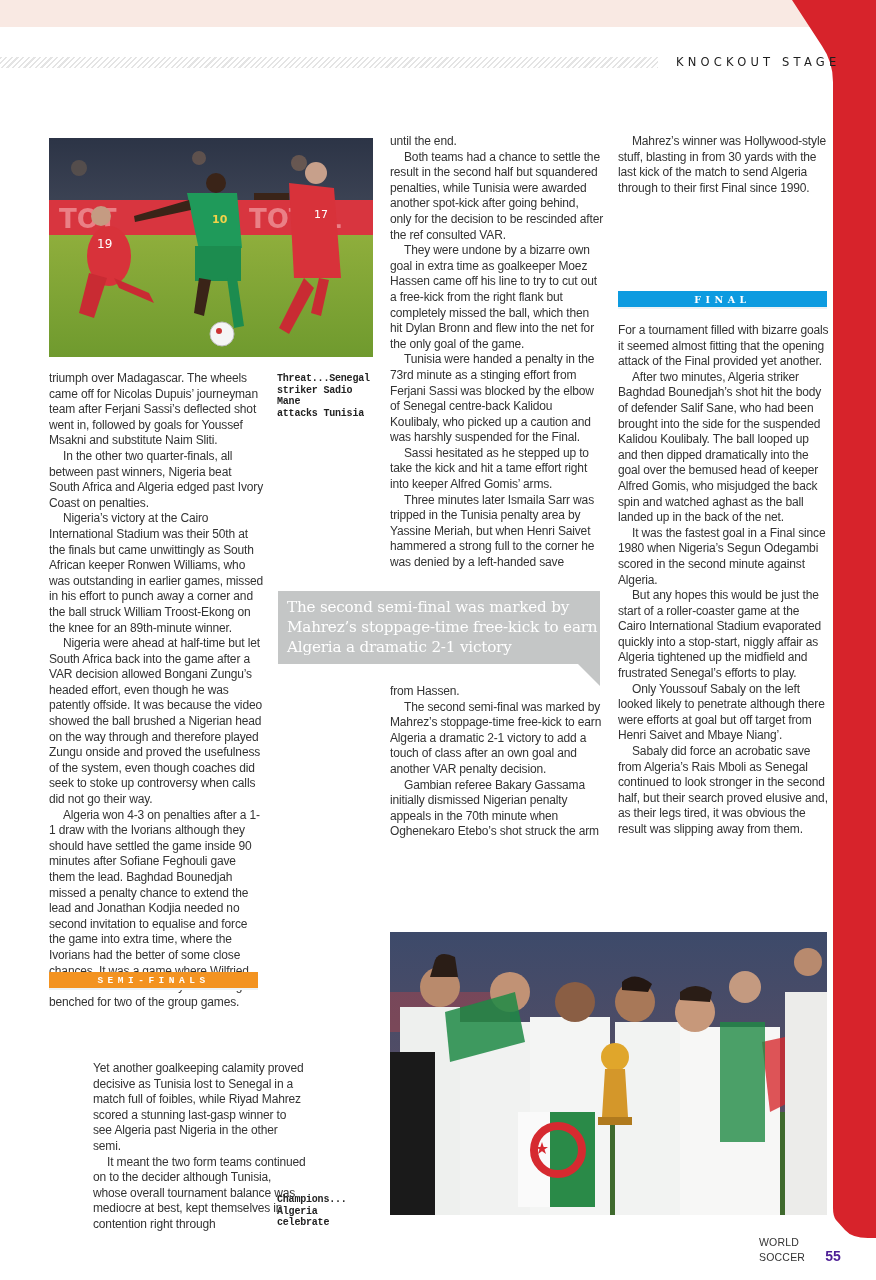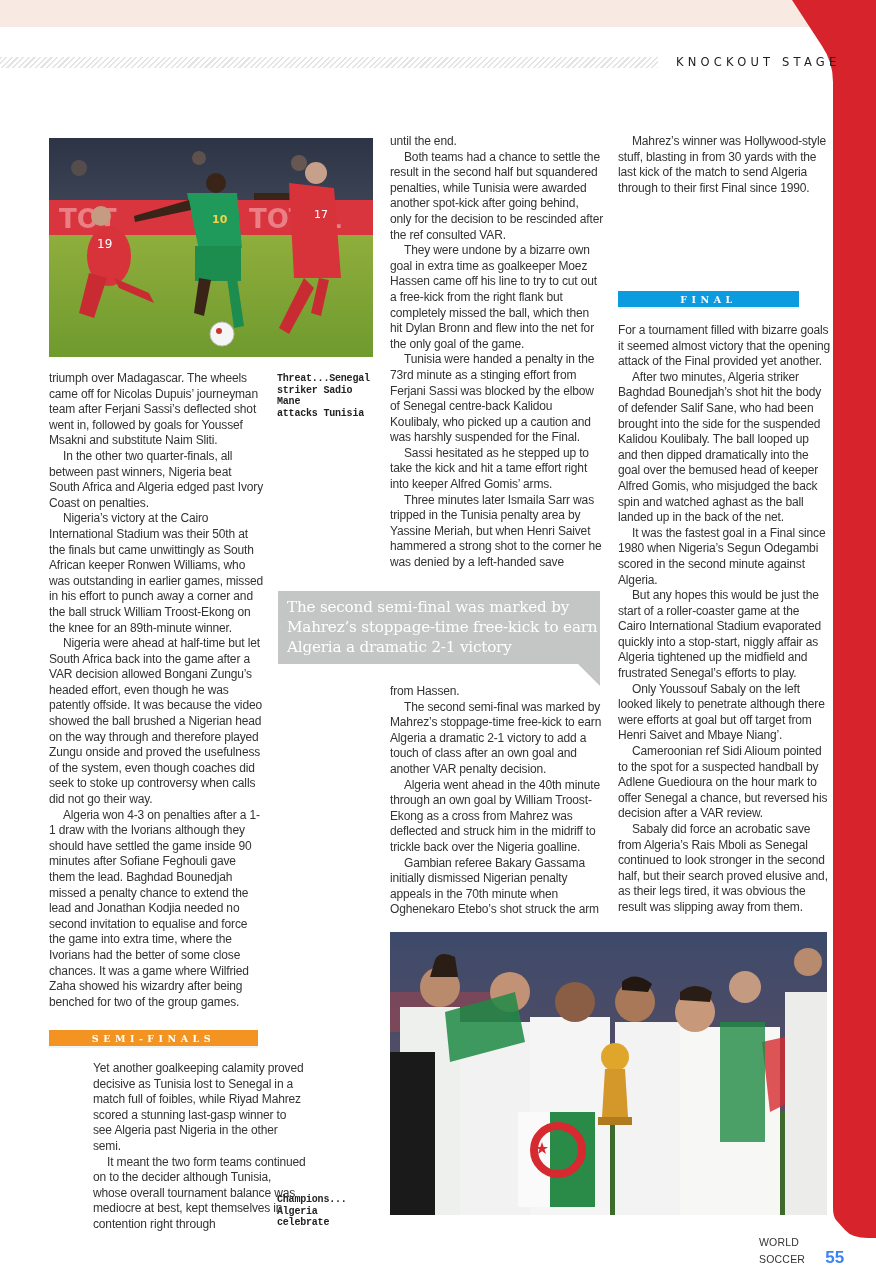--- a/index.html
+++ b/index.html
@@ -31,21 +31,21 @@
     box-shadow:0 2px 0 #eef3f6; }
 
   .pull-quote { position:absolute; left:278px; top:591px; width:322px; height:73px; background:#c4c6c6;
     padding:6px 0 0 9px; box-sizing:border-box; font-family:"DejaVu Serif", serif; font-size:15.2px;
     line-height:20px; color:#ffffff; letter-spacing:-0.2px; }
   .pull-quote .tail { position:absolute; right:0; bottom:-22px; width:0; height:0;
     border-left:22px solid transparent; border-top:22px solid #c4c6c6; }
 
   .folio { position:absolute; left:759px; top:1236px; font-family:"Liberation Sans", sans-serif; font-size:10.5px;
     color:#333; letter-spacing:0.2px; }
-  .folio b { font-size:17px; color:#3b82f6; margin-left:20px; }
+  .folio b { font-size:14px; color:#4c1d95; margin-left:20px; }
 </style>
 </head>
 <body>
 
 <div class="top-band"></div>
 <svg class="red-bar" viewBox="0 0 876 1240" width="876" height="1240">
   <path d="M792 0 L876 0 L876 1238 L868 1238 Q852 1238 845 1230 L836 1220 Q833 1216 833 1208 L833 82 Q833 62 822 46 Z" fill="#d7232b"></path>
 </svg>
 
 <div class="hatch"></div>
@@ -104,61 +104,59 @@
 </div>
 
 <div class="col col1" style="top:371px;">
   <p>triumph over Madagascar. The wheels came off for Nicolas Dupuis’ journeyman team after Ferjani Sassi’s deflected shot went in, followed by goals for Youssef Msakni and substitute Naim Sliti.</p>
   <p class="ind">In the other two quarter-finals, all between past winners, Nigeria beat South Africa and Algeria edged past Ivory Coast on penalties.</p>
   <p class="ind">Nigeria’s victory at the Cairo International Stadium was their 50th at the finals but came unwittingly as South African keeper Ronwen Williams, who was outstanding in earlier games, missed in his effort to punch away a corner and the ball struck William Troost-Ekong on the knee for an 89th-minute winner.</p>
   <p class="ind">Nigeria were ahead at half-time but let South Africa back into the game after a VAR decision allowed Bongani Zungu’s headed effort, even though he was patently offside. It was because the video showed the ball brushed a Nigerian head on the way through and therefore played Zungu onside and proved the usefulness of the system, even though coaches did seek to stoke up controversy when calls did not go their way.</p>
   <p class="ind">Algeria won 4-3 on penalties after a 1-1 draw with the Ivorians although they should have settled the game inside 90 minutes after Sofiane Feghouli gave them the lead. Baghdad Bounedjah missed a penalty chance to extend the lead and Jonathan Kodjia needed no second invitation to equalise and force the game into extra time, where the Ivorians had the better of some close chances. It was a game where Wilfried Zaha showed his wizardry after being benched for two of the group games.</p>
 </div>
 
-<div class="sub-head" style="left:49px;top:1030px;width:209px;background:#f39321;">SEMI-FINALS</div>
+<div class="sub-head" style="left:49px;top:972px;width:209px;background:#f39321;font-family:Liberation Mono, monospace;">SEMI-FINALS</div>
 
 <div class="col col1" style="top:1061px;margin-left:44px;">
   <p>Yet another goalkeeping calamity proved decisive as Tunisia lost to Senegal in a match full of foibles, while Riyad Mahrez scored a stunning last-gasp winner to see Algeria past Nigeria in the other semi.</p>
   <p class="ind">It meant the two form teams continued on to the decider although Tunisia, whose overall tournament balance was mediocre at best, kept themselves in contention right through</p>
 </div>
 
 <div class="col col2" style="top:134px;">
   <p>until the end.</p>
   <p class="ind">Both teams had a chance to settle the result in the second half but squandered penalties, while Tunisia were awarded another spot-kick after going behind, only for the decision to be rescinded after the ref consulted VAR.</p>
   <p class="ind">They were undone by a bizarre own goal in extra time as goalkeeper Moez Hassen came off his line to try to cut out a free-kick from the right flank but completely missed the ball, which then hit Dylan Bronn and flew into the net for the only goal of the game.</p>
   <p class="ind">Tunisia were handed a penalty in the 73rd minute as a stinging effort from Ferjani Sassi was blocked by the elbow of Senegal centre-back Kalidou Koulibaly, who picked up a caution and was harshly suspended for the Final.</p>
   <p class="ind">Sassi hesitated as he stepped up to take the kick and hit a tame effort right into keeper Alfred Gomis’ arms.</p>
-  <p class="ind">Three minutes later Ismaila Sarr was tripped in the Tunisia penalty area by Yassine Meriah, but when Henri Saivet hammered a strong shot to the corner he was denied by a left-handed save</p>
+  <p class="ind">Three minutes later Ismaila Sarr was tripped in the Tunisia penalty area by Yassine Meriah, but when Henri Saivet hammered a strong full to the corner he was denied by a left-handed save</p>
 </div>
 
 <div class="pull-quote">
   <span>The second semi-final was marked by Mahrez’s stoppage-time free-kick to earn Algeria a dramatic 2-1 victory</span>
   <span class="tail"></span>
 </div>
 
 <div class="col col2" style="top:684px;">
   <p>from Hassen.</p>
   <p class="ind">The second semi-final was marked by Mahrez’s stoppage-time free-kick to earn Algeria a dramatic 2-1 victory to add a touch of class after an own goal and another VAR penalty decision.</p>
-  <p class="ind">Algeria went ahead in the 40th minute through an own goal by William Troost-Ekong as a cross from Mahrez was deflected and struck him in the midriff to trickle back over the Nigeria goalline.</p>
   <p class="ind">Gambian referee Bakary Gassama initially dismissed Nigerian penalty appeals in the 70th minute when Oghenekaro Etebo’s shot struck the arm</p>
 </div>
 
 <div class="col col3" style="top:134px;">
   <p class="ind">Mahrez’s winner was Hollywood-style stuff, blasting in from 30 yards with the last kick of the match to send Algeria through to their first Final since 1990.</p>
 </div>
 
-<div class="sub-head" style="left:618px;top:291px;width:181px;background:#0d9be0;">FINAL</div>
+<div class="sub-head" style="left:618px;top:291px;width:209px;background:#0d9be0;">FINAL</div>
 
 <div class="col col3" style="top:323px;">
-  <p>For a tournament filled with bizarre goals it seemed almost victory that the opening attack of the Final provided yet another.</p>
+  <p>For a tournament filled with bizarre goals it seemed almost fitting that the opening attack of the Final provided yet another.</p>
   <p class="ind">After two minutes, Algeria striker Baghdad Bounedjah’s shot hit the body of defender Salif Sane, who had been brought into the side for the suspended Kalidou Koulibaly. The ball looped up and then dipped dramatically into the goal over the bemused head of keeper Alfred Gomis, who misjudged the back spin and watched aghast as the ball landed up in the back of the net.</p>
   <p class="ind">It was the fastest goal in a Final since 1980 when Nigeria’s Segun Odegambi scored in the second minute against Algeria.</p>
   <p class="ind">But any hopes this would be just the start of a roller-coaster game at the Cairo International Stadium evaporated quickly into a stop-start, niggly affair as Algeria tightened up the midfield and frustrated Senegal’s efforts to play.</p>
   <p class="ind">Only Youssouf Sabaly on the left looked likely to penetrate although there were efforts at goal but off target from Henri Saivet and Mbaye Niang’.</p>
-  <p class="ind">Cameroonian ref Sidi Alioum pointed to the spot for a suspected handball by Adlene Guedioura on the hour mark to offer Senegal a chance, but reversed his decision after a VAR review.</p>
   <p class="ind">Sabaly did force an acrobatic save from Algeria’s Rais Mboli as Senegal continued to look stronger in the second half, but their search proved elusive and, as their legs tired, it was obvious the result was slipping away from them.</p>
 </div>
 
 <div class="photo" style="left:390px;top:932px;width:437px;height:283px;">
   <svg viewBox="0 0 437 283" preserveAspectRatio="none">
     <defs>
       <linearGradient id="crowd2" x1="0" y1="0" x2="0" y2="1">
         <stop offset="0" stop-color="#3d4a6a"></stop>
           <stop offset="1" stop-color="#6a5060"></stop>
       </linearGradient>

